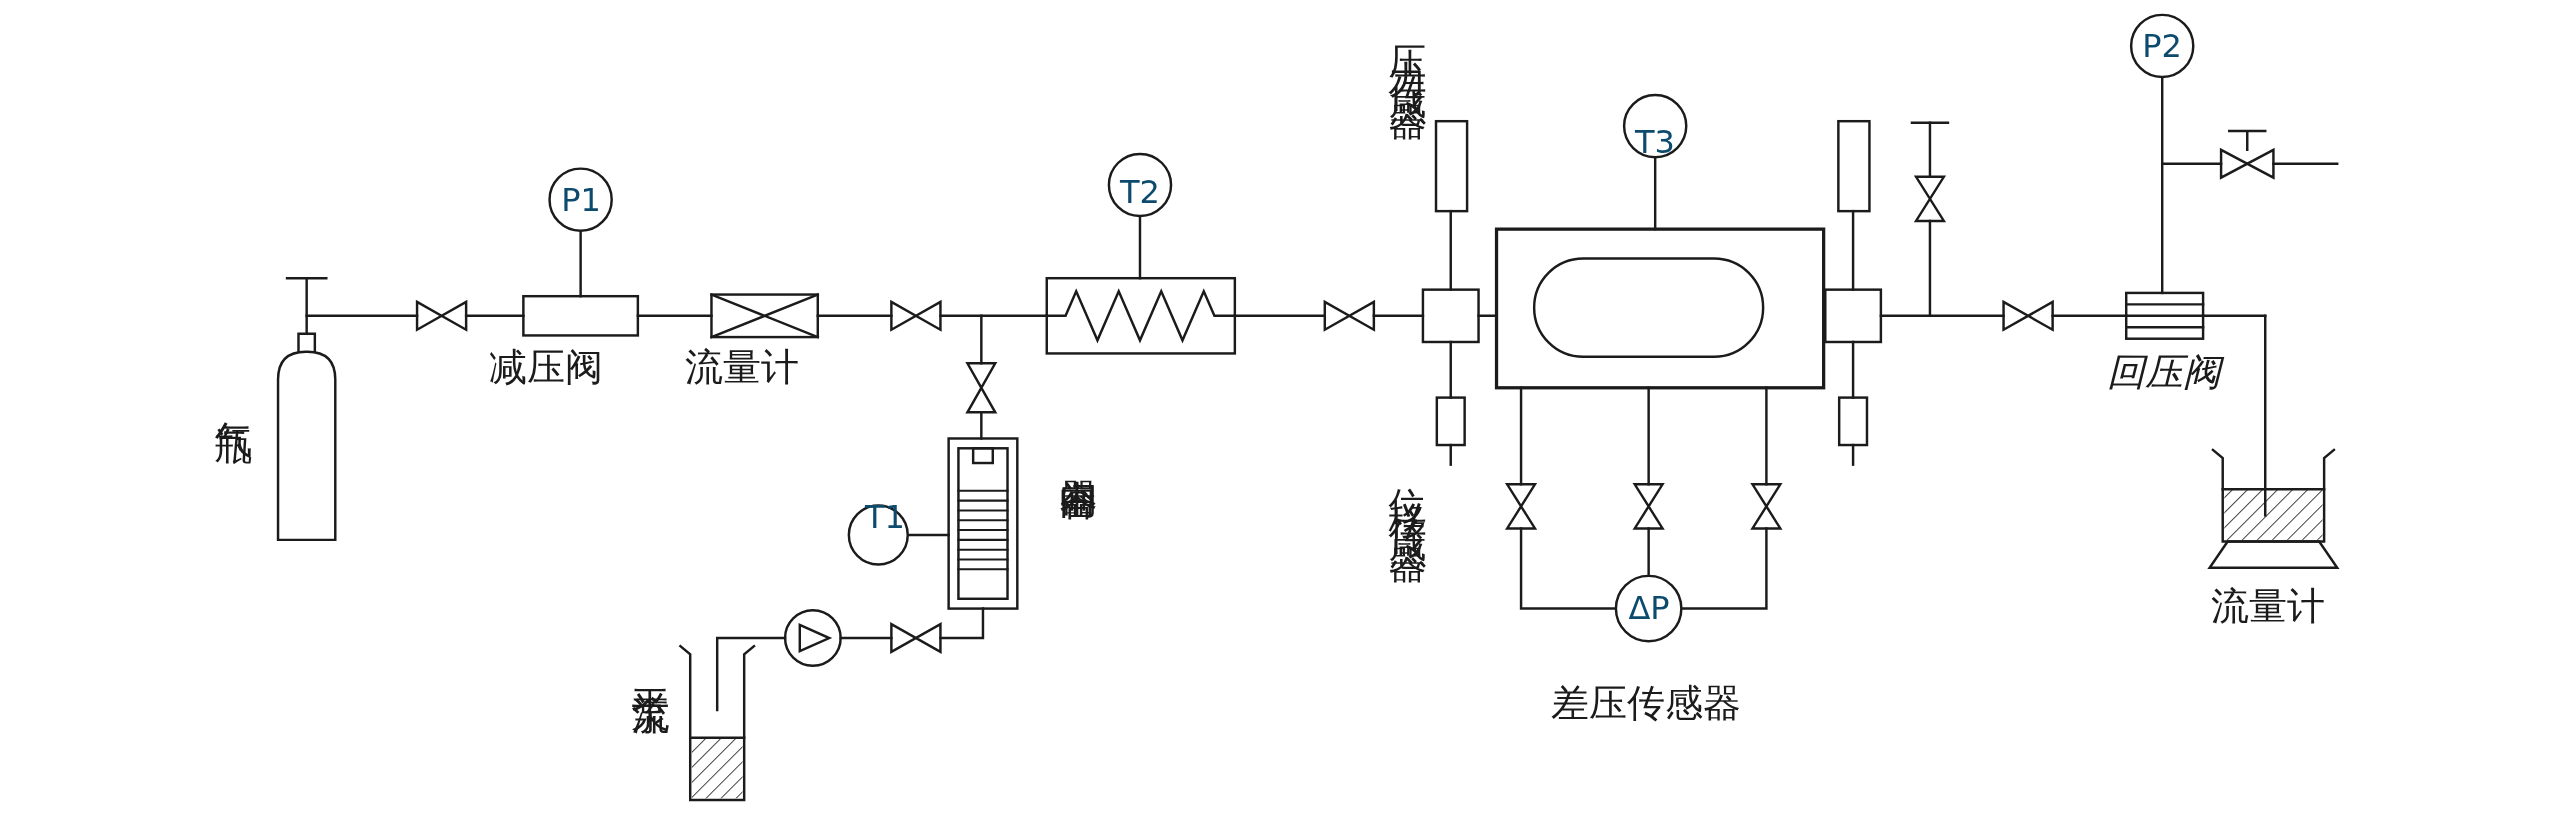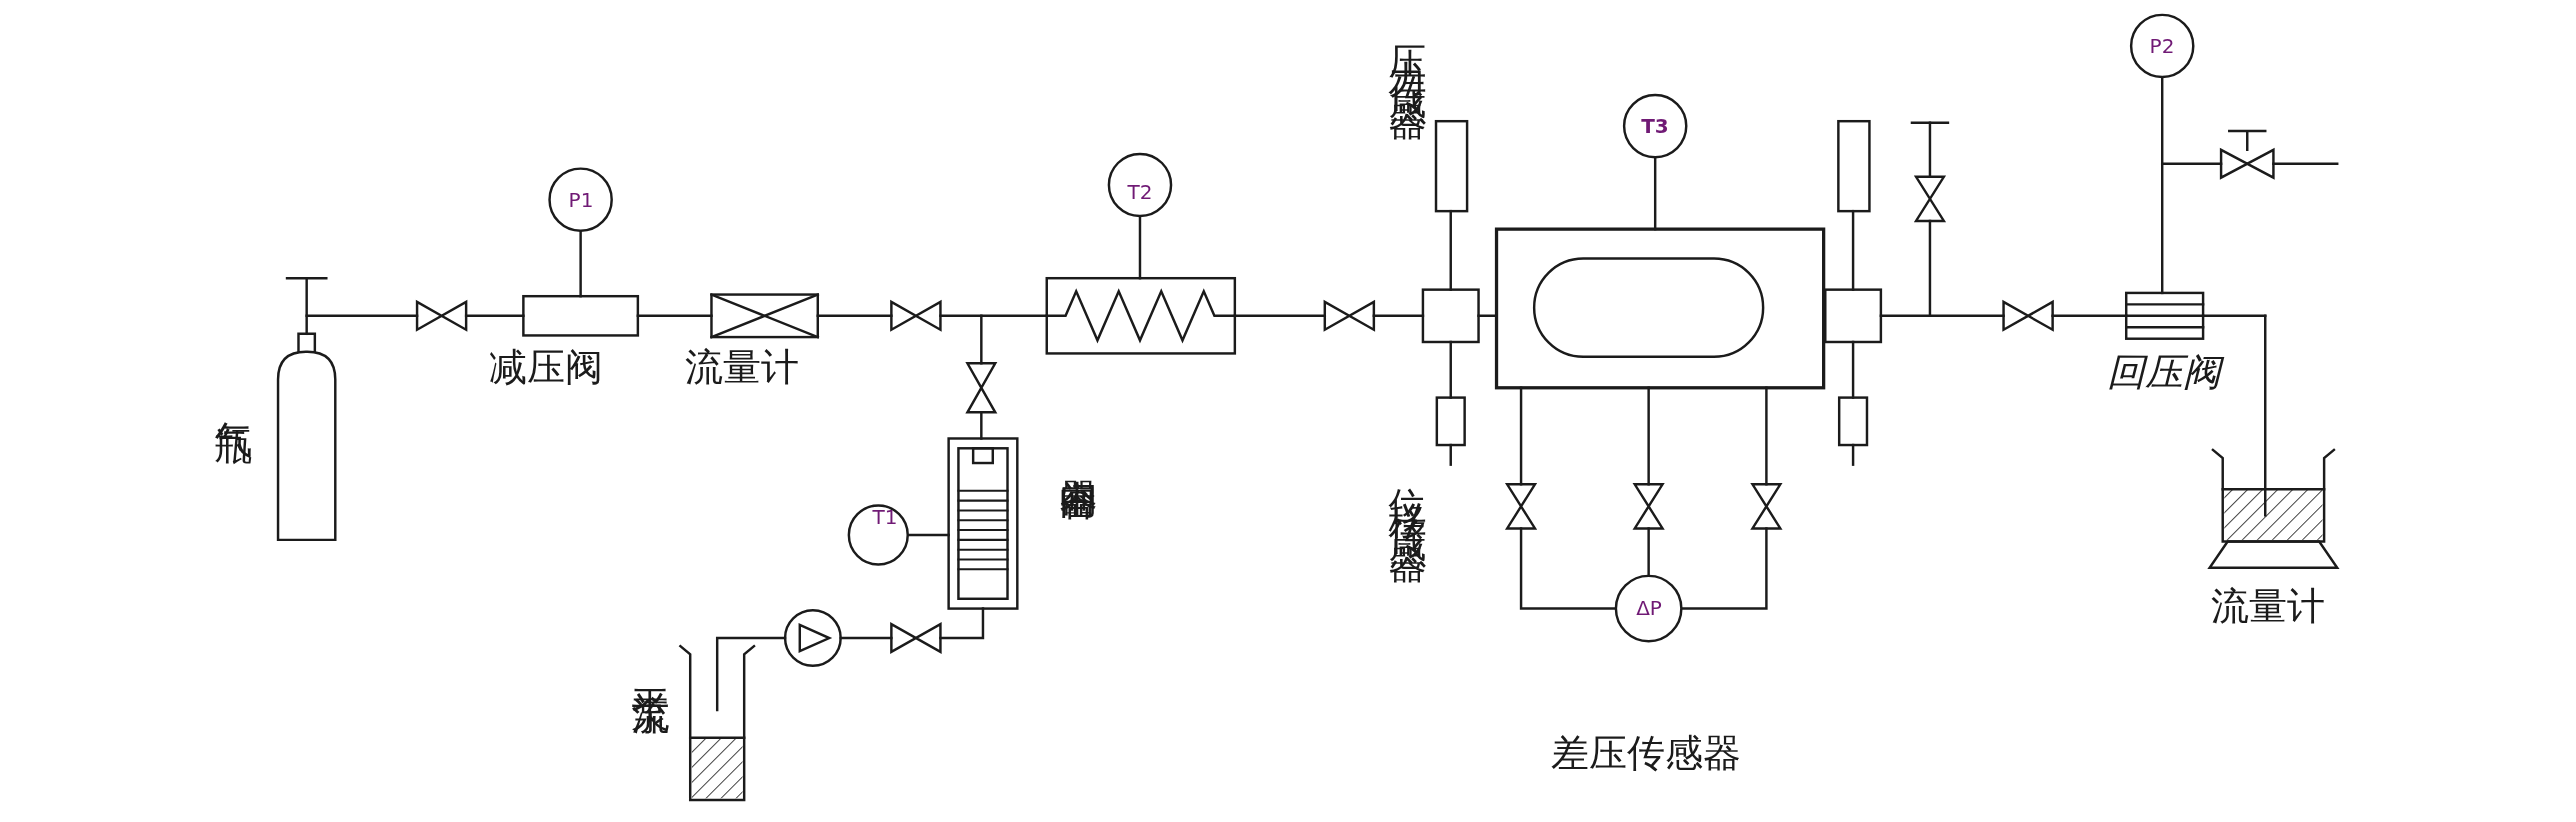--- a/index.html
+++ b/index.html
@@ -5,22 +5,22 @@
   html,body{margin:0;padding:0;background:#ffffff;}
   .canvas{position:relative;width:2576px;height:823px;background:#ffffff;overflow:hidden;}
   .canvas > svg{position:absolute;left:0;top:0;}
   .lbl{position:absolute;color:#1b1b1b;font-family:"Liberation Serif","DejaVu Serif",serif;
        font-size:38px;line-height:1.30;white-space:nowrap;}
   .center{}
   .vert{writing-mode:vertical-rl;text-orientation:upright;}
   .sp6{letter-spacing:4.9px;}
   .sp8{letter-spacing:6.5px;}
   .sp18{letter-spacing:14.7px;}
-  .gauge{position:absolute;transform:translate(-50%,-50%);color:#701a75;
-         font-family:"DejaVu Sans","Liberation Sans",sans-serif;font-size:20px;}
+  .gauge{position:absolute;transform:translate(-50%,-50%);color:#0c4a6e;
+         font-family:"DejaVu Sans","Liberation Sans",sans-serif;font-size:32px;}
 </style>
 </head>
 <body>
 
 <div class="canvas">
 
 <svg width="2576" height="823" viewBox="0 0 3150 1006">
   <defs>
     <pattern id="hatch" patternUnits="userSpaceOnUse" width="13" height="13" patternTransform="rotate(45)">
       <line x1="0" y1="0" x2="0" y2="13" stroke="#1b1b1b" stroke-width="2"></line>
@@ -150,29 +150,29 @@
       <path d="M2718,598 H2842"></path>
       <path d="M2724,662 L2702,694 L2858,694 L2836,662 Z"></path>
     </g>
 
   </g>
 </svg>
 
 <div class="gauge" style="left:581px;top:200px;">P1</div>
 <div class="gauge" style="left:1140px;top:192px;">T2</div>
 <div class="gauge" style="left:878px;top:517px;margin-left:7px;">T1</div>
-<div class="gauge" style="left:1655px;top:126px;font-weight:bold;">T3</div>
+<div class="gauge" style="left:1655px;top:142px;">T3</div>
 <div class="gauge" style="left:2162px;top:46px;">P2</div>
 <div class="gauge" style="left:1649px;top:608px;text-align:center;">ΔP</div>
 
 <div class="lbl vert sp8" style="left:208px;top:391px;">气瓶</div>
 <div class="lbl center" style="left:489px;top:343px;width:114px;">减压阀</div>
 <div class="lbl center" style="left:685px;top:343px;width:114px;">流量计</div>
 <div class="lbl vert" style="left:1053px;top:450px;">中间容器</div>
 <div class="lbl vert sp6" style="left:625px;top:659px;">平流泵</div>
 <div class="lbl vert sp18" style="left:1382px;top:14.7px;">压力传感器</div>
 <div class="lbl vert sp18" style="left:1382px;top:458px;">位移传感器</div>
-<div class="lbl center" style="left:1551px;top:729px;width:196px;">差压传感器</div>
+<div class="lbl center" style="left:1551px;top:679px;width:196px;">差压传感器</div>
 <div class="lbl center" style="left:2107px;top:348px;width:114px;font-style:italic;">回压阀</div>
 <div class="lbl center" style="left:2211px;top:582px;width:114px;">流量计</div>
 
 </div>
 
 
 </body></html>

